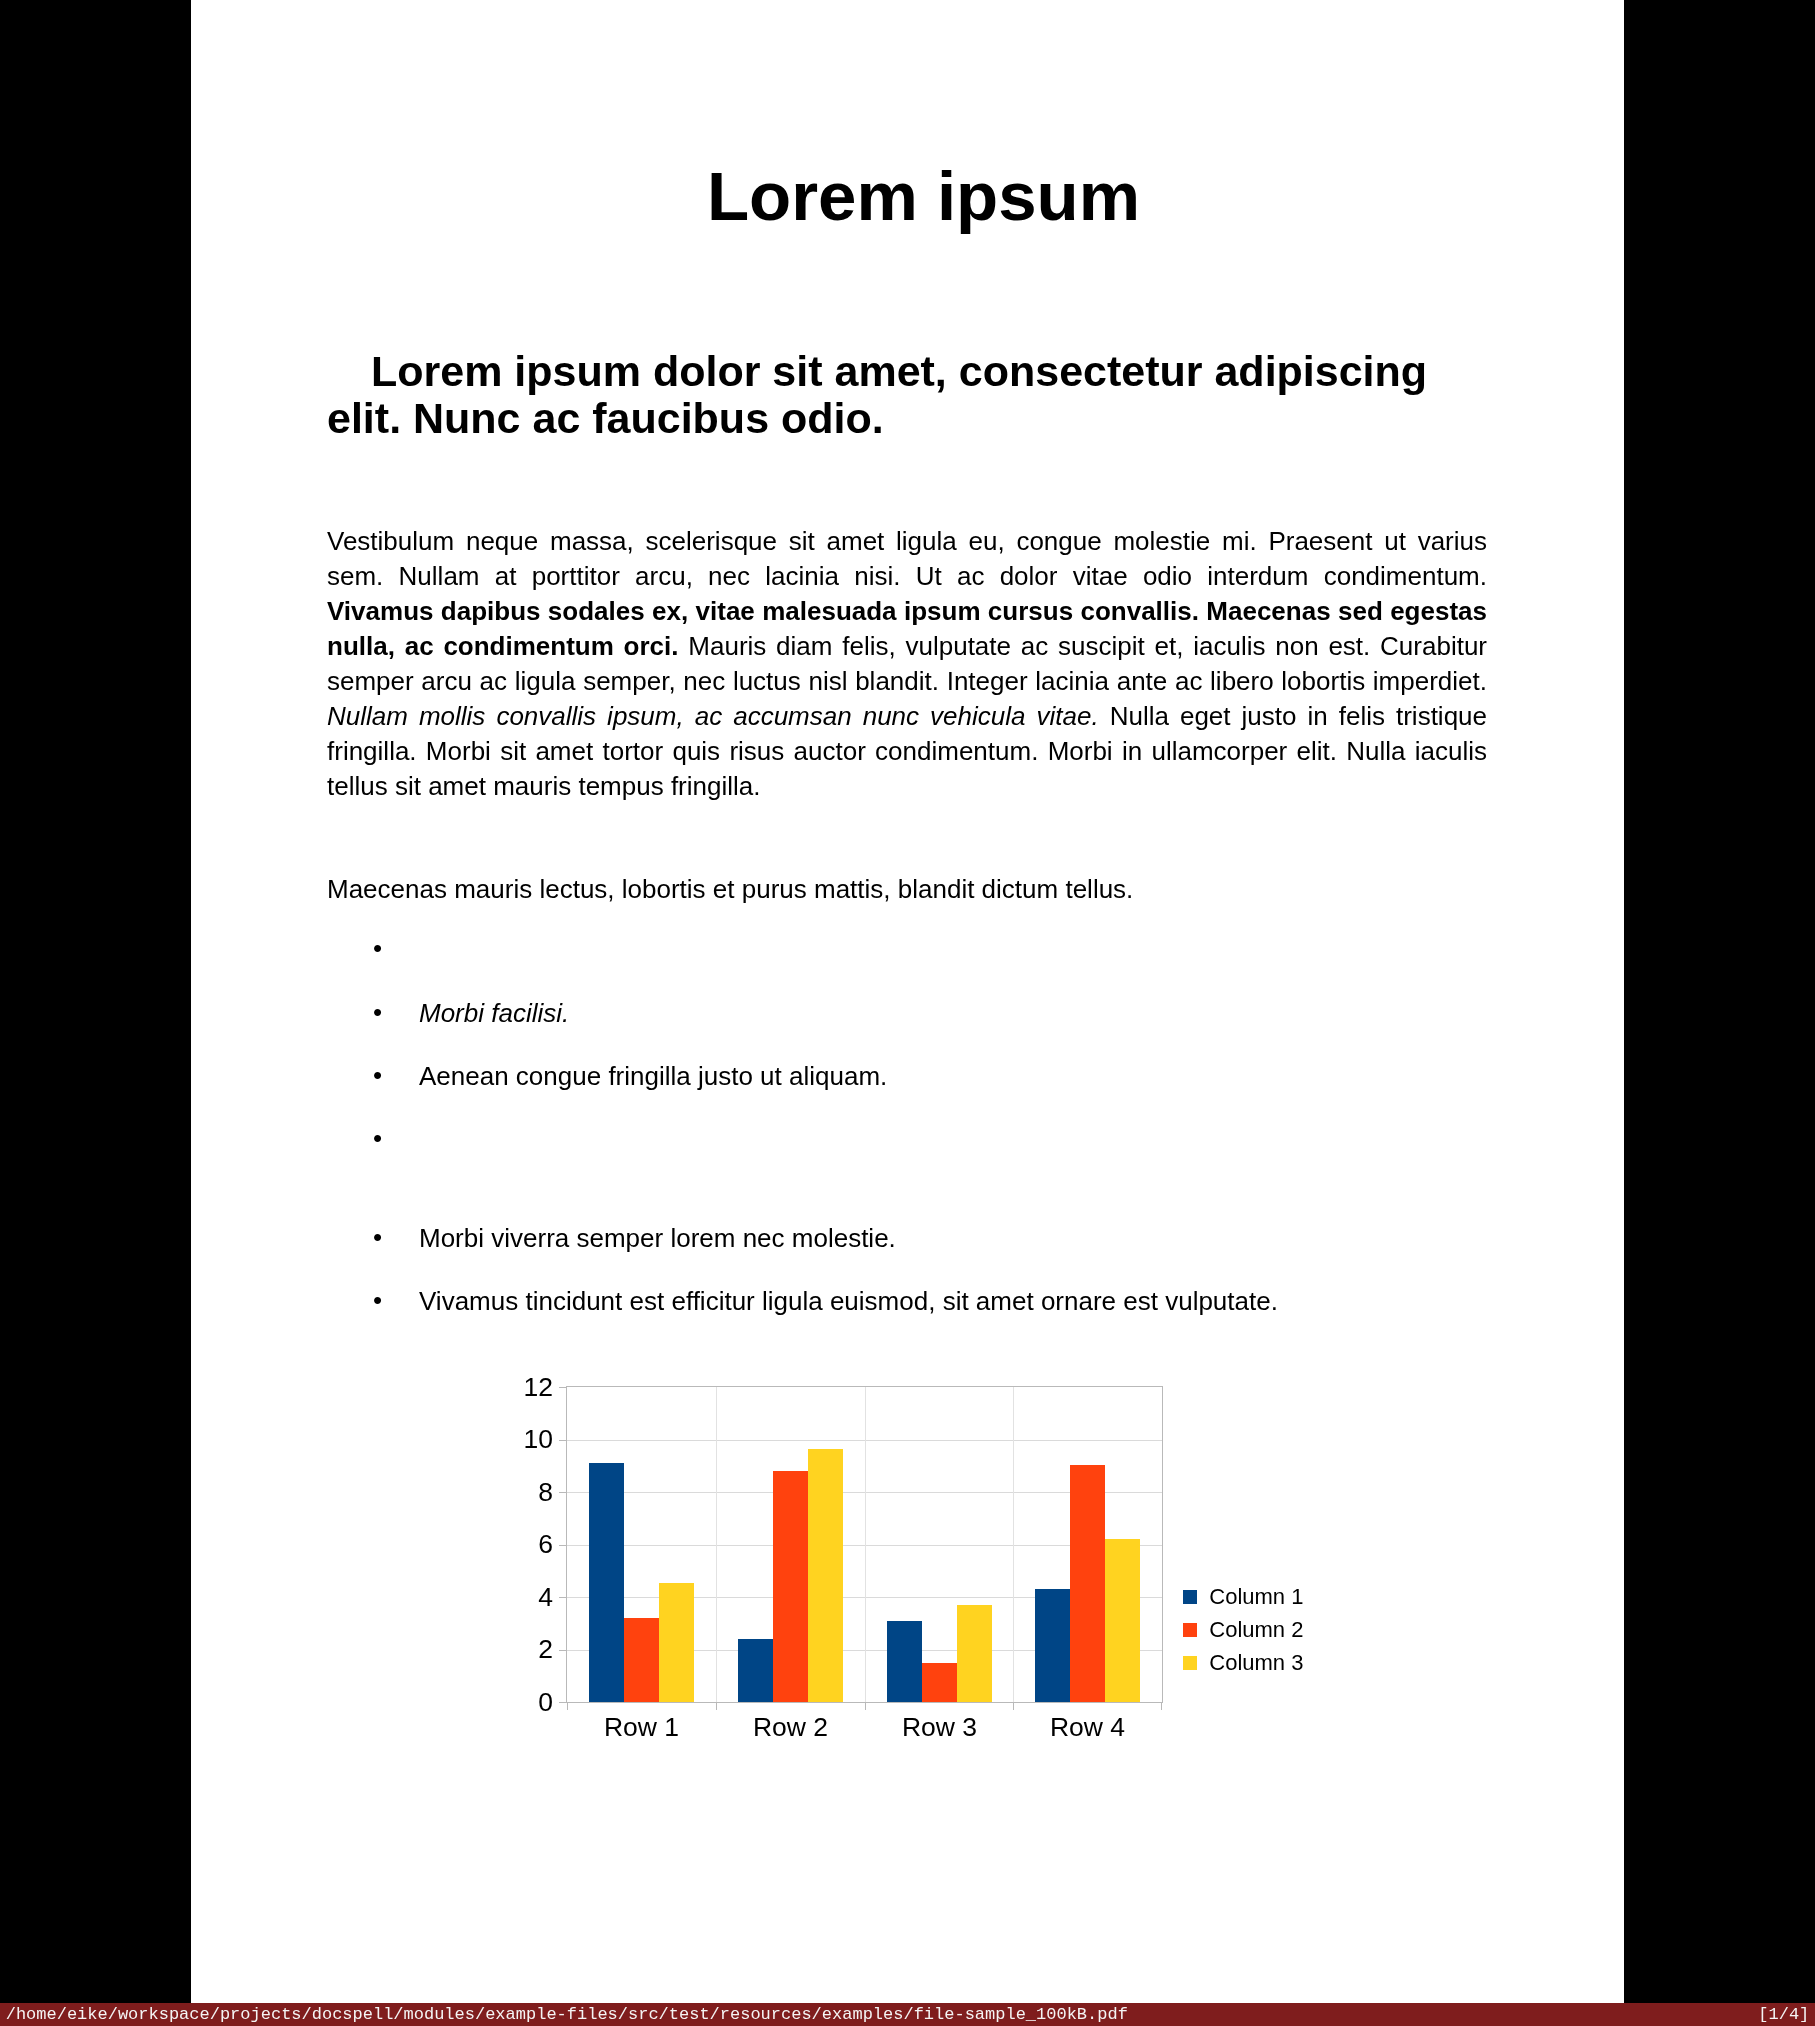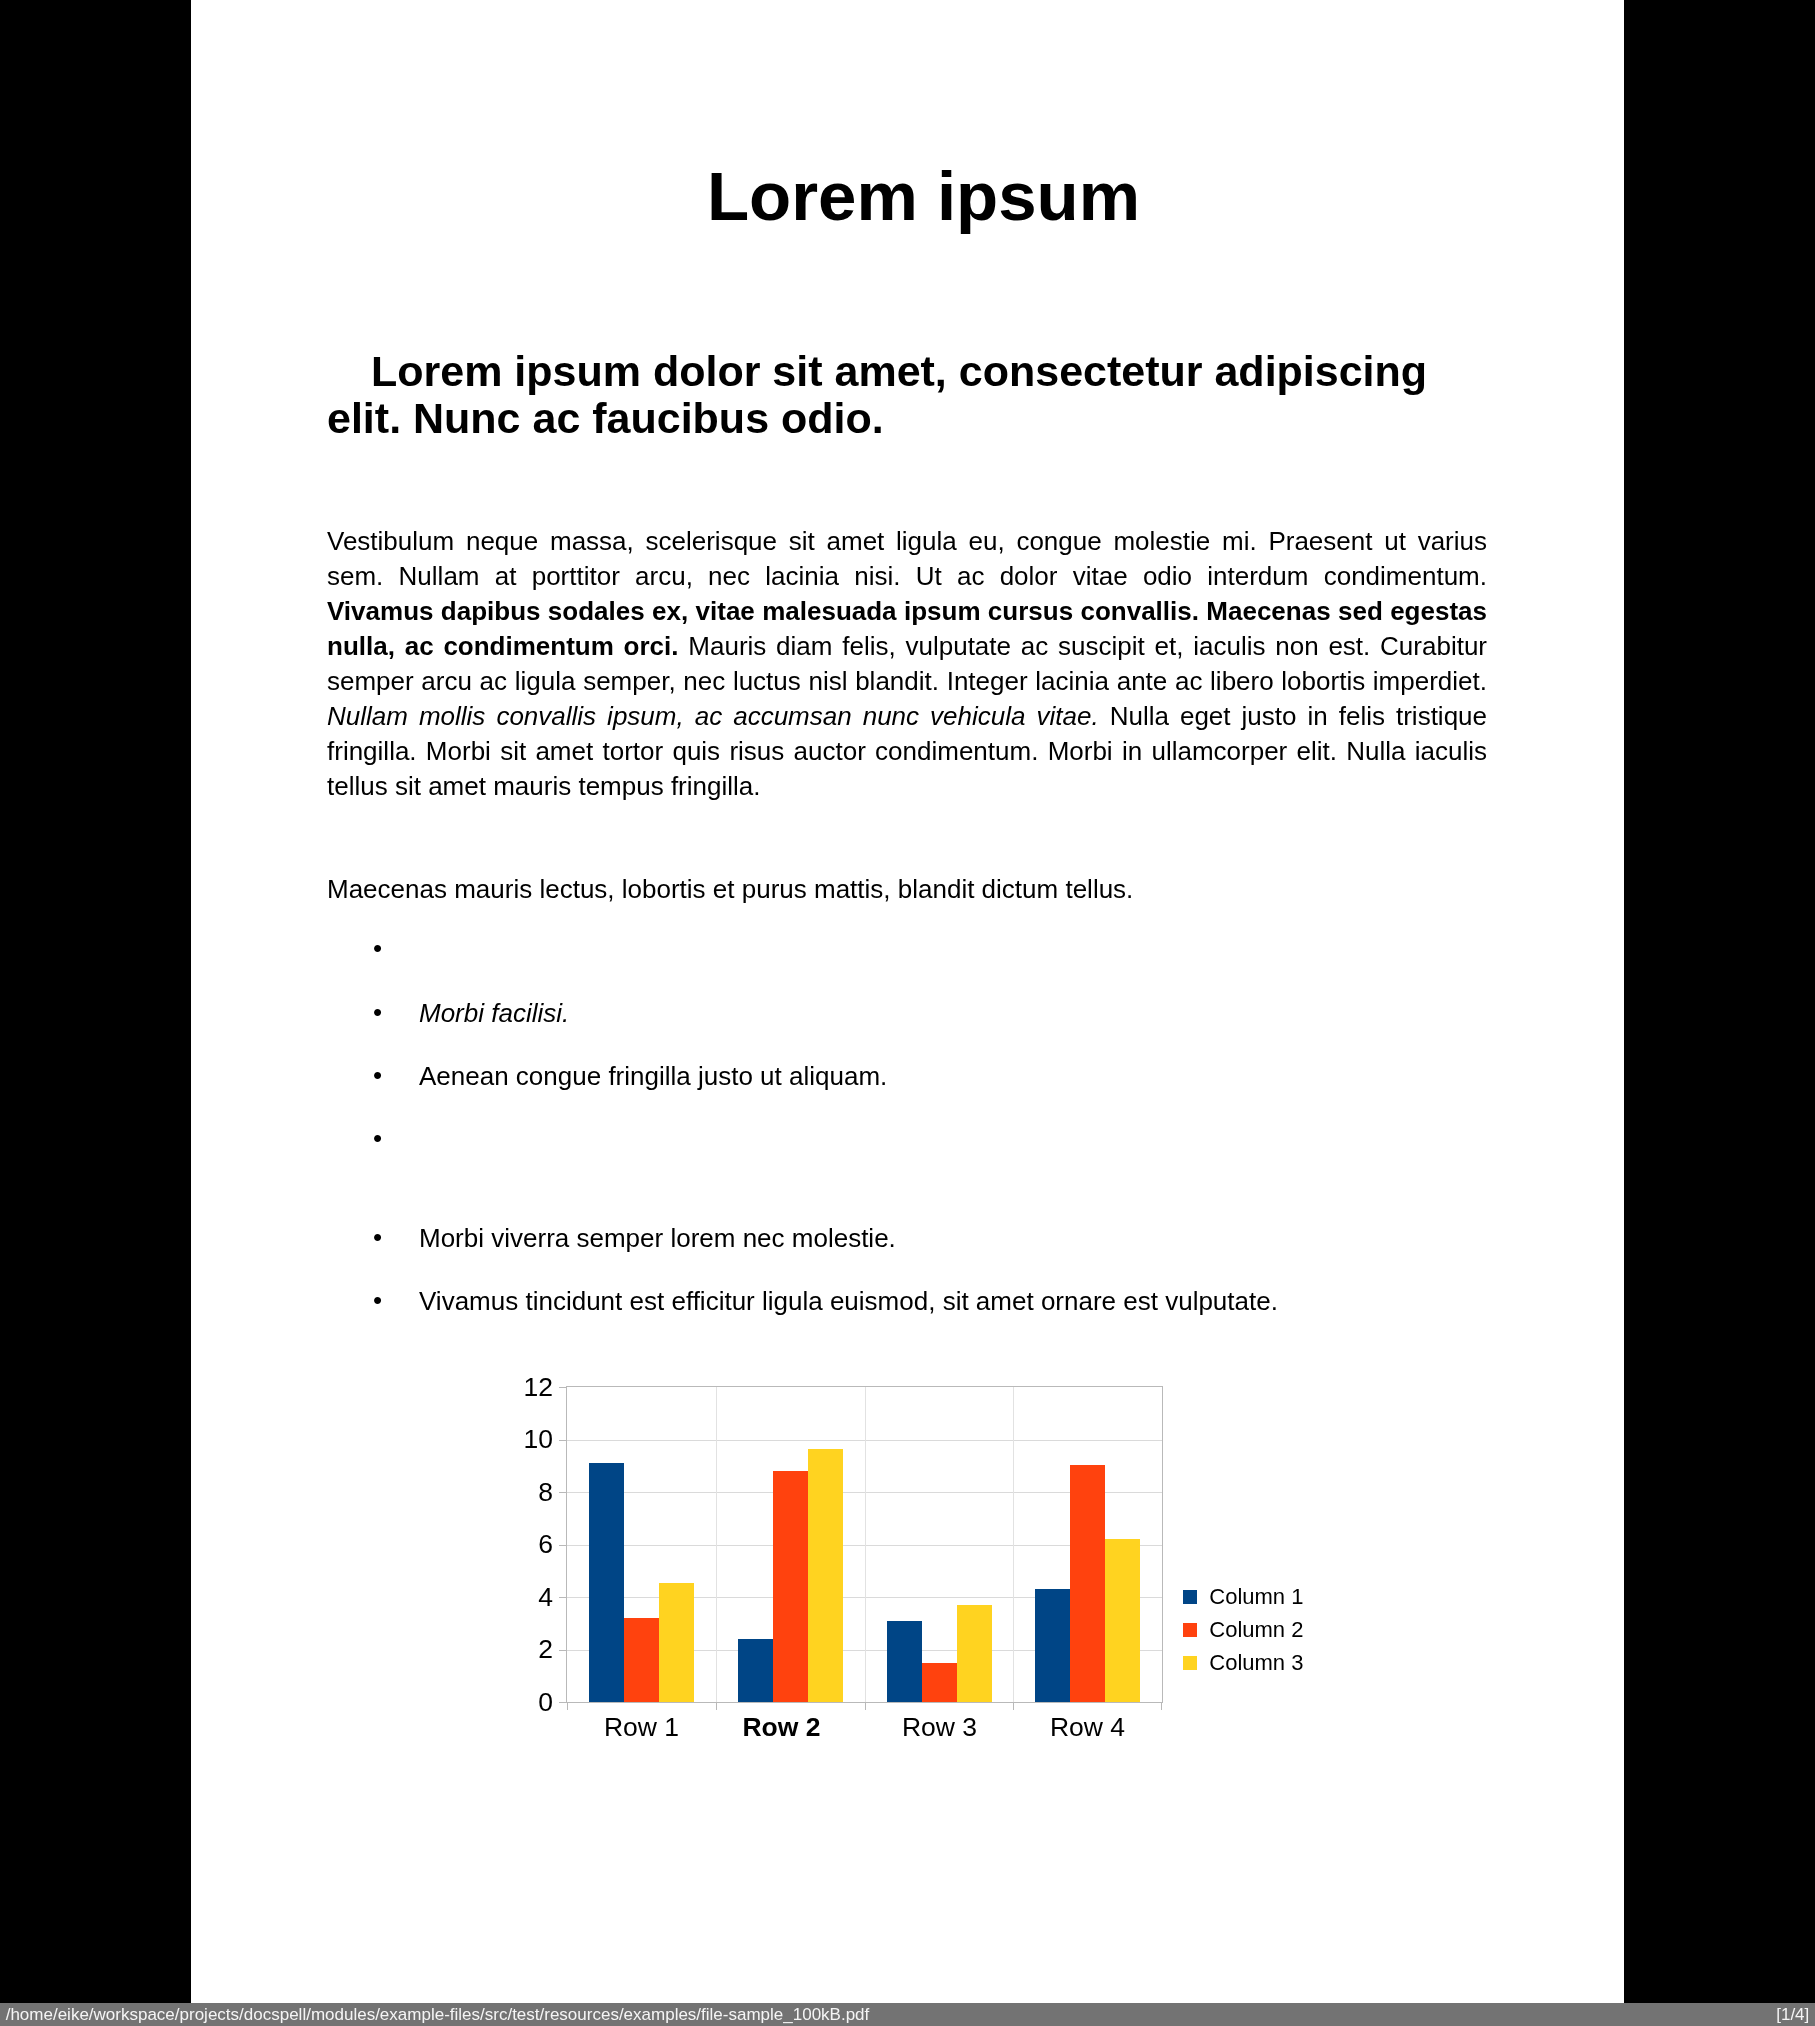--- a/index.html
+++ b/index.html
@@ -25,22 +25,22 @@
   .tick-left{position:absolute;left:-7.6px;width:7.6px;height:0.9px;background:#b9b9b9;}
   .tick-bottom{position:absolute;bottom:-7.6px;width:0.9px;height:7.6px;background:#b9b9b9;}
   .ytick-label{position:absolute;left:-90px;width:76px;text-align:right;font-size:26.5px;line-height:28px;color:#000;}
   .xtick-label{position:absolute;text-align:center;font-size:26.5px;line-height:28px;top:326px;color:#000;}
   .bar{position:absolute;bottom:0;}
   .chart-legend{position:absolute;left:992px;top:1580px;}
   .legend-row{display:flex;align-items:center;height:33px;}
   .legend-swatch{width:14px;height:14px;margin-right:12.3px;flex:0 0 auto;}
   .legend-label{font-size:22px;white-space:nowrap;}
   
-  .statusbar{position:absolute;left:0;top:2003px;width:1815px;height:23px;background:#737373;
-             color:#f5f5f5;font-family:Liberation Sans, sans-serif;
+  .statusbar{position:absolute;left:0;top:2003px;width:1815px;height:23px;background:#7f1d1d;
+             color:#f5f5f5;font-family:Liberation Mono, monospace;
              font-size:17px;line-height:23px;}
   .statusbar .file-path{position:absolute;left:5.7px;top:0;white-space:nowrap;}
   .statusbar .page-indicator{position:absolute;right:5.7px;top:0;}
 </style>
 </head>
 <body>
 
 <div class="pdf-page">
 
   <div class="doc-title">Lorem ipsum</div>
@@ -99,21 +99,21 @@
       <div class="gridline-v" style="left: 446px;"></div>
       <div class="tick-bottom" style="left: 0px;"></div>
       <div class="tick-bottom" style="left: 149px;"></div>
       <div class="tick-bottom" style="left: 298px;"></div>
       <div class="tick-bottom" style="left: 446px;"></div>
       <div class="tick-bottom" style="left: 594px;"></div>
       <div class="xtick-label" style="left: 0px; width: 149px;">Row 1</div>
       <div class="bar" style="left: 22px; width: 35px; height: 239px; background: rgb(0, 69, 134);"></div>
       <div class="bar" style="left: 57px; width: 35px; height: 84px; background: rgb(255, 66, 14);"></div>
       <div class="bar" style="left: 92px; width: 35px; height: 119px; background: rgb(255, 211, 32);"></div>
-      <div class="xtick-label" style="left: 140px; width: 149px; font-weight: bold;">Row 2</div>
+      <div class="xtick-label" style="left: 149px; width: 149px;">Row 2</div>
       <div class="bar" style="left: 171px; width: 35px; height: 63px; background: rgb(0, 69, 134);"></div>
       <div class="bar" style="left: 206px; width: 35px; height: 231px; background: rgb(255, 66, 14);"></div>
       <div class="bar" style="left: 241px; width: 35px; height: 253px; background: rgb(255, 211, 32);"></div>
       <div class="xtick-label" style="left: 298px; width: 149px;">Row 3</div>
       <div class="bar" style="left: 320px; width: 35px; height: 81px; background: rgb(0, 69, 134);"></div>
       <div class="bar" style="left: 355px; width: 35px; height: 39px; background: rgb(255, 66, 14);"></div>
       <div class="bar" style="left: 390px; width: 35px; height: 97px; background: rgb(255, 211, 32);"></div>
       <div class="xtick-label" style="left: 446px; width: 149px;">Row 4</div>
       <div class="bar" style="left: 468px; width: 35px; height: 113px; background: rgb(0, 69, 134);"></div>
       <div class="bar" style="left: 503px; width: 35px; height: 237px; background: rgb(255, 66, 14);"></div>

